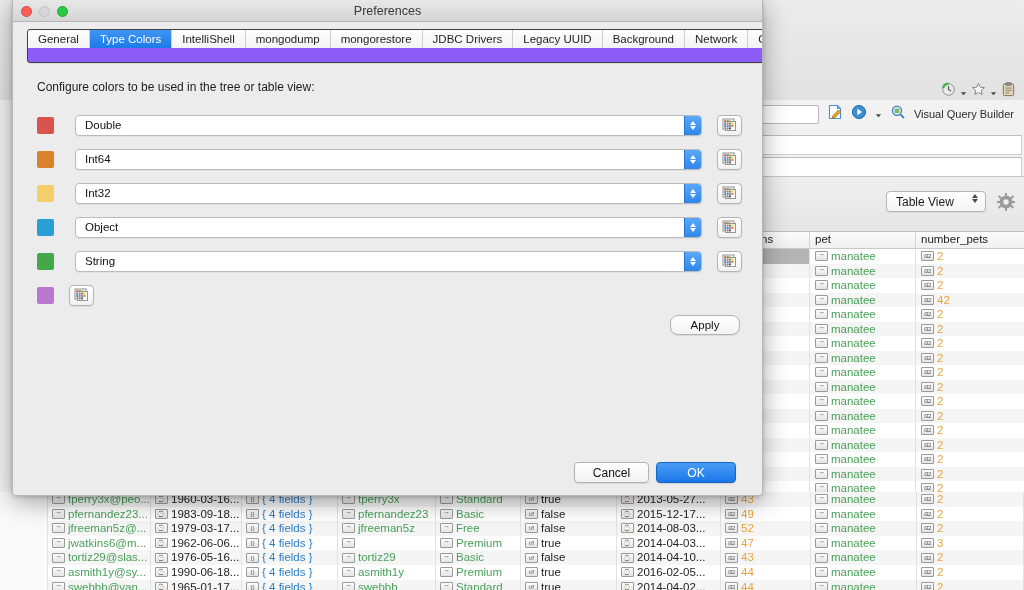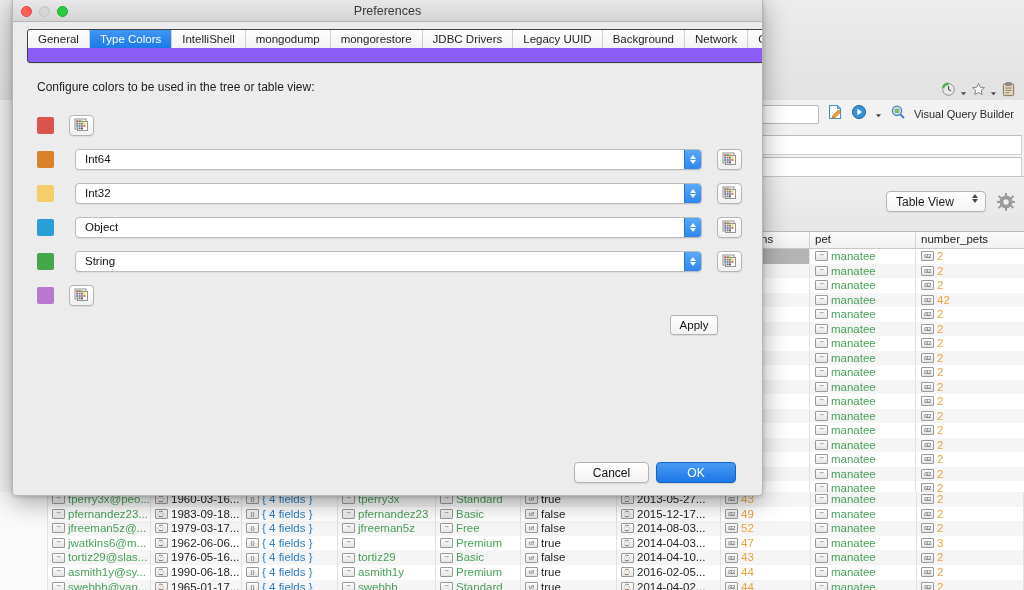--- a/index.html
+++ b/index.html
@@ -198,23 +198,23 @@
     margin-left: 15px;
     width: 25px; height: 21px;
     background: linear-gradient(#ffffff,#f1f1f1);
     border: 1px solid #b4b4b4; border-radius: 4px;
     display: flex; align-items: center; justify-content: center;
     box-shadow: 0 1px 1px rgba(0,0,0,0.07);
   }
 
   .apply-btn {
     position: absolute; left: 657px; top: 293px;
-    width: 48px; height: 20px;
+    width: 70px; height: 20px;
     background: linear-gradient(#ffffff,#f2f2f2);
-    border: 1px solid #b4b4b4; border-radius: 3px;
+    border: 1px solid #b4b4b4; border-radius: 8px;
     font-size: 11.5px; color: #111;
     display: flex; align-items: center; justify-content: center;
     box-shadow: 0 1px 1px rgba(0,0,0,0.08);
   }
 
   .dlg-footer { position: absolute; left: 0; right: 0; bottom: 0; height: 44px; }
   .btn-cancel {
     position: absolute; right: 113px; bottom: 12px;
     width: 75px; height: 21px;
     background: linear-gradient(#ffffff,#f2f2f2);
@@ -872,20 +872,27 @@
           <div class="tab"><span>Background</span></div>
           <div class="tab"><span>Network</span></div>
           <div class="tab"><span>Online</span></div>
         </div>
 
       <div class="hint">Configure colors to be used in the tree or table view:</div>
 
       <div class="color-rows" id="color-rows">
           <div class="crow">
             <div class="swatch" style="background: rgb(217, 83, 79);"></div>
+            <div class="combo">
+              <span>Double</span>
+              <span class="stepper">
+                <span class="ar up"></span>
+                <span class="ar dn"></span>
+              </span>
+            </div>
             <div class="palette-btn">
               <svg width="15" height="14" viewBox="0 0 15 14">
                 <rect x="1" y="1" width="11" height="10" fill="#ffffff" stroke="#8d8d8d"></rect>
                 <rect x="2.2" y="2.2" width="2.1" height="2.1" fill="#e0534f"></rect>
                 <rect x="4.7" y="2.2" width="2.1" height="2.1" fill="#4aa84f"></rect>
                 <rect x="7.2" y="2.2" width="2.1" height="2.1" fill="#f0c64a"></rect>
                 <rect x="2.2" y="4.7" width="2.1" height="2.1" fill="#3b9fd6"></rect>
                 <rect x="4.7" y="4.7" width="2.1" height="2.1" fill="#b878cd"></rect>
                 <rect x="7.2" y="4.7" width="2.1" height="2.1" fill="#d9822b"></rect>
                 <rect x="2.2" y="7.2" width="2.1" height="2.1" fill="#7a7a7a"></rect>

